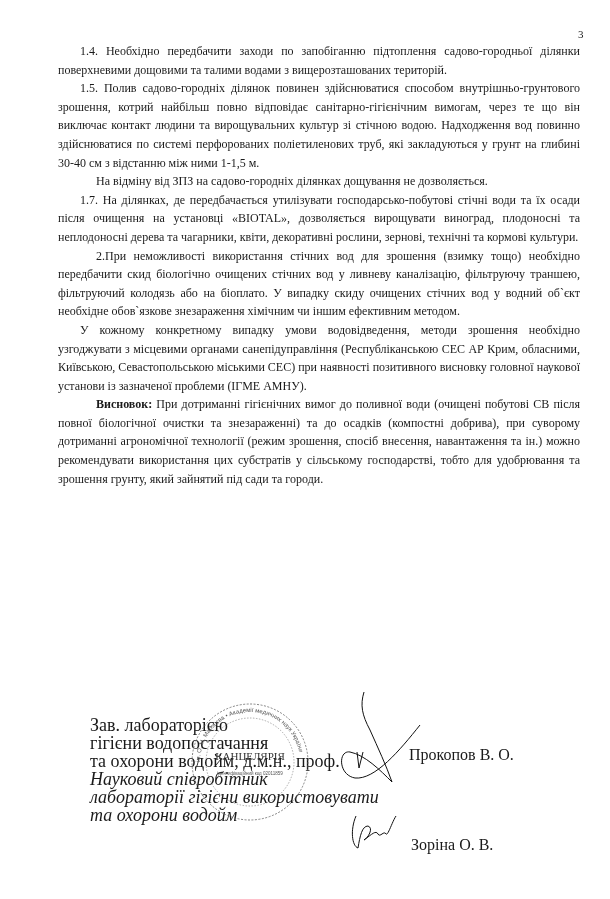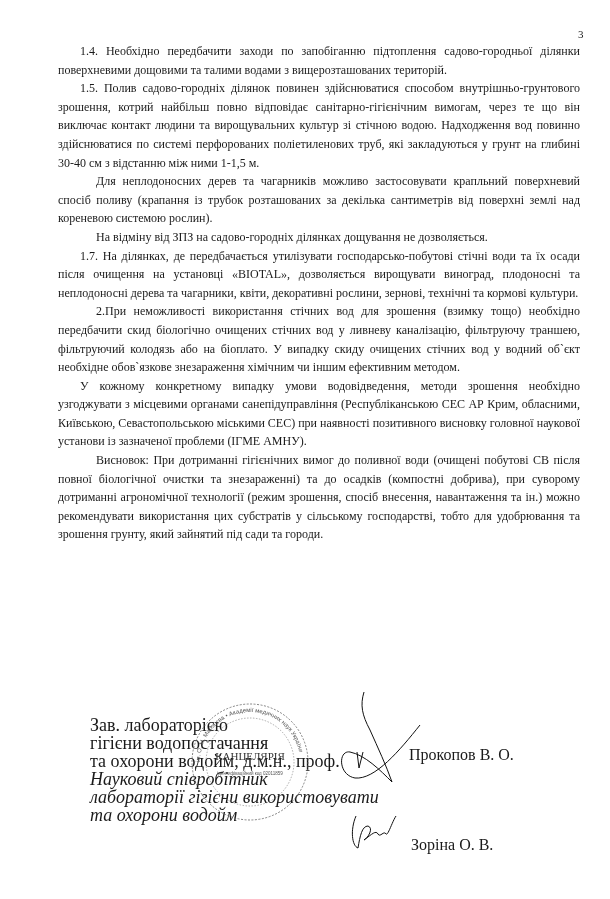--- a/index.html
+++ b/index.html
@@ -3,36 +3,35 @@
 <meta charset="utf-8">
 <style>
   html, body { margin: 0; padding: 0; background: #ffffff; }
   body { width: 610px; height: 899px; position: relative; overflow: hidden;
          font-family: "Liberation Serif", "DejaVu Serif", serif; color: #1a1a1a; }
   .page-num { position: absolute; top: 28px; left: 578px; font-size: 11px; }
   .body-text { position: absolute; left: 58px; top: 42px; width: 522px;
                font-size: 12px; line-height: 18.6px; text-align: justify; }
   .body-text p { margin: 0; text-indent: 22px; }
   .body-text p.extra-indent { text-indent: 38px; }
-  .body-text b { font-weight: normal; }
+  .body-text b { font-weight: bold; }
   .sig-block { position: absolute; left: 90px; font-size: 18px; line-height: 18px; }
   .sig-name { position: absolute; font-size: 16px; }
   .stamp { position: absolute; left: 180px; top: 700px; width: 140px; height: 125px; }
   .sig1 { position: absolute; left: 340px; top: 690px; width: 130px; height: 100px; }
   .sig2 { position: absolute; left: 348px; top: 812px; width: 50px; height: 40px; }
 </style>
 </head>
 <body>
 
 <div class="page-num">3</div>
 
 <div class="body-text">
   <p>1.4. Необхідно передбачити заходи по запобіганню підтоплення садово-городньої ділянки  поверхневими дощовими та талими водами з вищерозташованих територій.</p>
   <p>1.5. Полив садово-городніх ділянок повинен здійснюватися способом внутрішньо-грунтового зрошення, котрий найбільш повно відповідає санітарно-гігієнічним вимогам, через те що він виключає контакт людини та вирощувальних культур зі стічною водою. Надходження вод повинно здійснюватися по системі перфорованих поліетиленових труб, які закладуються у грунт на глибині 30-40 см з відстанню між ними 1-1,5   м.</p>
-  <p class="extra-indent">Для неплодоносних дерев та чагарників можливо застосовувати крапльний поверхневий спосіб поливу (крапання із трубок розташованих за декілька сантиметрів від поверхні землі над кореневою системою рослин).</p>
   <p class="extra-indent">На відміну від ЗПЗ на садово-городніх ділянках дощування не дозволяється.</p>
   <p>1.7. На ділянках, де передбачається утилізувати господарсько-побутові стічні води та їх осади після очищення на установці «BIOTAL», дозволяється вирощувати виноград, плодоносні та неплодоносні дерева та чагарники, квіти, декоративні рослини, зернові, технічні та кормові культури.</p>
   <p class="extra-indent">2.При неможливості використання стічних вод для зрошення (взимку тощо) необхідно передбачити скид біологічно очищених стічних вод у ливневу каналізацію, фільтруючу траншею, фільтруючий колодязь або на біоплато. У випадку скиду очищених стічних вод у водний об`єкт необхідне обов`язкове знезараження хімічним чи іншим ефективним методом.</p>
   <p>У кожному конкретному випадку умови водовідведення, методи зрошення необхідно узгоджувати з місцевими органами санепідуправління (Республіканською СЕС АР Крим, обласними, Київською, Севастопольською міськими СЕС) при наявності позитивного висновку головної наукової установи із зазначеної проблеми (ІГМЕ АМНУ).</p>
   <p class="extra-indent"><b>Висновок:</b><span> При дотриманні гігієнічних вимог до поливної води (очищені побутові СВ після повної біологічної очистки та знезараженні) та до осадків (компостні добрива), при суворому дотриманні агрономічної технології (режим зрошення, спосіб внесення, навантаження та ін.) можно рекомендувати використання цих субстратів у сільському господарстві, тобто для удобрювання  та зрошення грунту, який зайнятий під сади та городи.</span></p>
 </div>
 
 <div class="sig-block" style="top:716px;">
   <div>Зав. лабораторією</div>
   <div>гігієни водопостачання</div>

